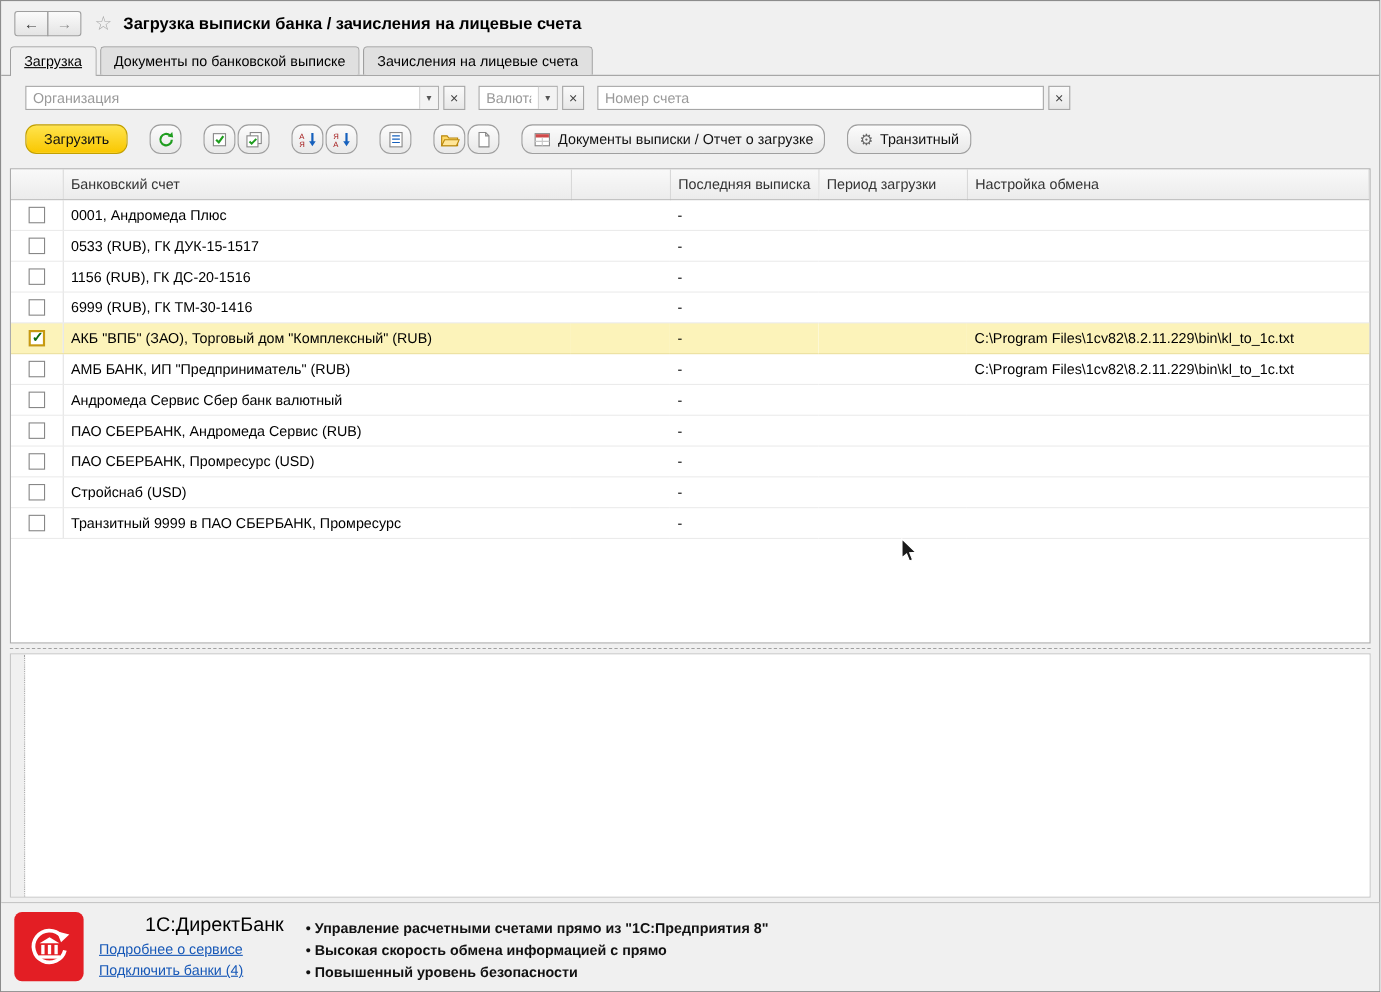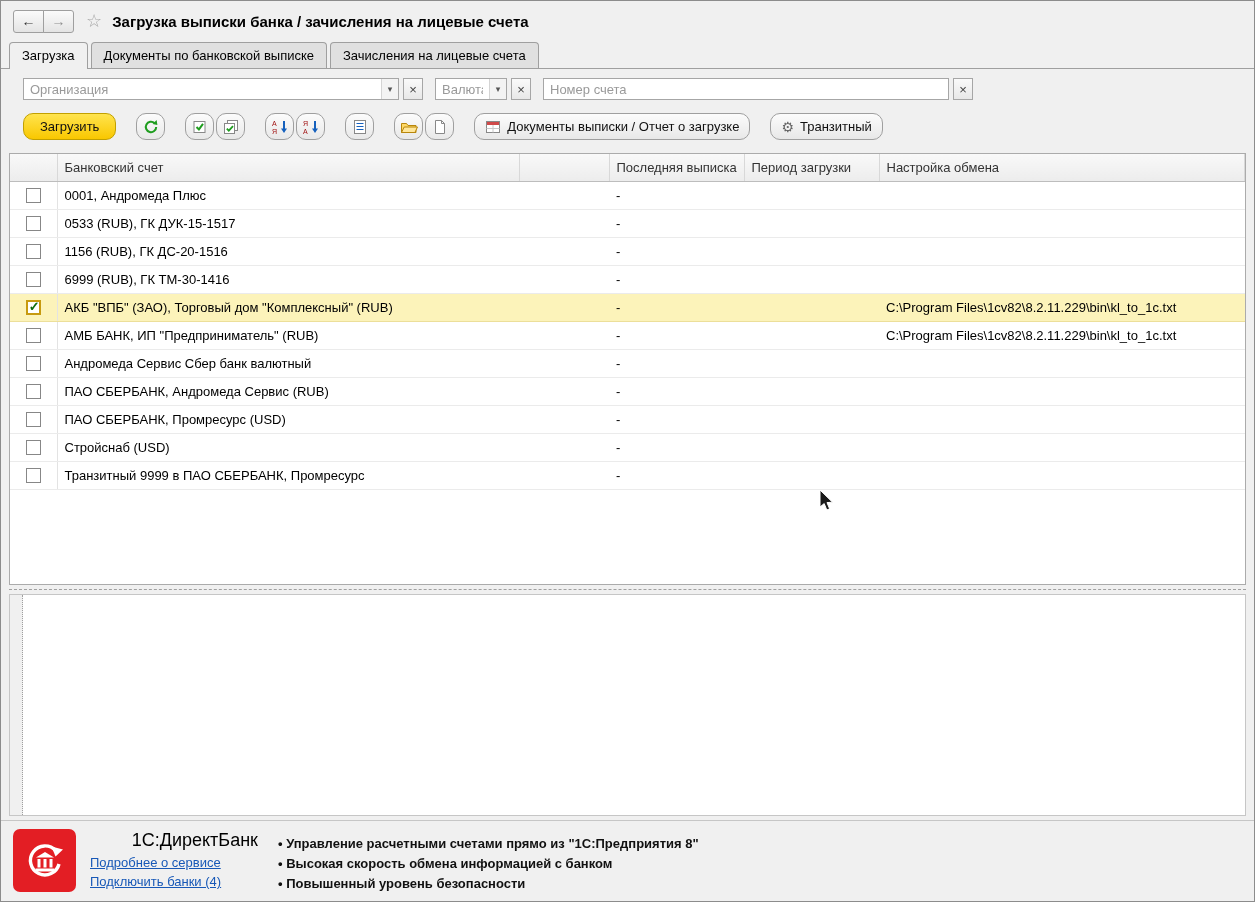--- a/index.html
+++ b/index.html
@@ -21,21 +21,21 @@
   .navbtn.back { border-radius:3px 0 0 3px; }
   .navbtn.fwd  { border-radius:0 3px 3px 0; margin-left:-1px; color:#8f8f8f; }
   .star { font-size:18px; color:#a8a8a8; margin:0 10px 0 12px; }
   .title { font-size:15px; font-weight:bold; margin:0; }
   
   .tabbar { display:flex; align-items:flex-end; padding-left:8px; height:28px; border-bottom:1px solid #9f9f9f; }
   .tab {
     border:1px solid #9f9f9f; border-bottom:none; border-radius:4px 4px 0 0;
     padding:5px 12px; background:#e0e0e0; margin-right:3px; cursor:pointer; white-space:nowrap;
   }
-  .tab.active { background:#f0f0f0; margin-bottom:-1px; padding-bottom:6px; position:relative; z-index:2; }
+  .tab.active { background:#f0f0f0; margin-bottom:-1px; padding-bottom:6px; position:relative; z-index:2;text-decoration:underline; }
   
   .filter-row { display:flex; align-items:center; padding:9px 6px 5px 22px; }
   .combo { display:flex; border:1px solid #a6a6a6; background:#fff; height:22px; }
   .combo input { border:none; outline:none; padding:0 6px; flex:1; min-width:0; background:transparent;
                  font:13px "Liberation Sans", sans-serif; }
   input::placeholder { color:#9a9a9a; }
   .dd-btn { width:17px; display:flex; align-items:center; justify-content:center; color:#555;
             font-size:9px; border-left:1px solid #d4d4d4; background:#f3f3f3; cursor:pointer; }
   .clear-btn { width:20px; height:22px; border:1px solid #a6a6a6; margin-left:4px; cursor:pointer;
                background:linear-gradient(#fafafa,#e8e8e8); font-size:13px; color:#444;
@@ -365,21 +365,21 @@
         <rect x="13.5" y="30.5" width="19" height="3" fill="#fff"></rect>
       </svg>
     </div>
     <div class="brand-col">
       <div class="brand">1С:ДиректБанк</div>
       <a class="flink">Подробнее о сервисе</a>
       <a class="flink">Подключить банки (4)</a>
     </div>
     <ul class="bullets">
       <li>Управление расчетными счетами прямо из "1С:Предприятия 8"</li>
-      <li>Высокая скорость обмена информацией с банком</li>
+      <li>Высокая скорость обмена информацией с прямо</li>
       <li>Повышенный уровень безопасности</li>
     </ul>
   </div>
 
   <svg class="cursor" width="16" height="24" viewBox="0 0 16 24">
     <path d="M1 1 L1 18 L5.2 14.6 L7.8 21 L10.6 19.8 L8 13.6 L13.5 13.2 Z" fill="#1a1a1a" stroke="#fff" stroke-width="1"></path>
   </svg>
 
 </div>
 

